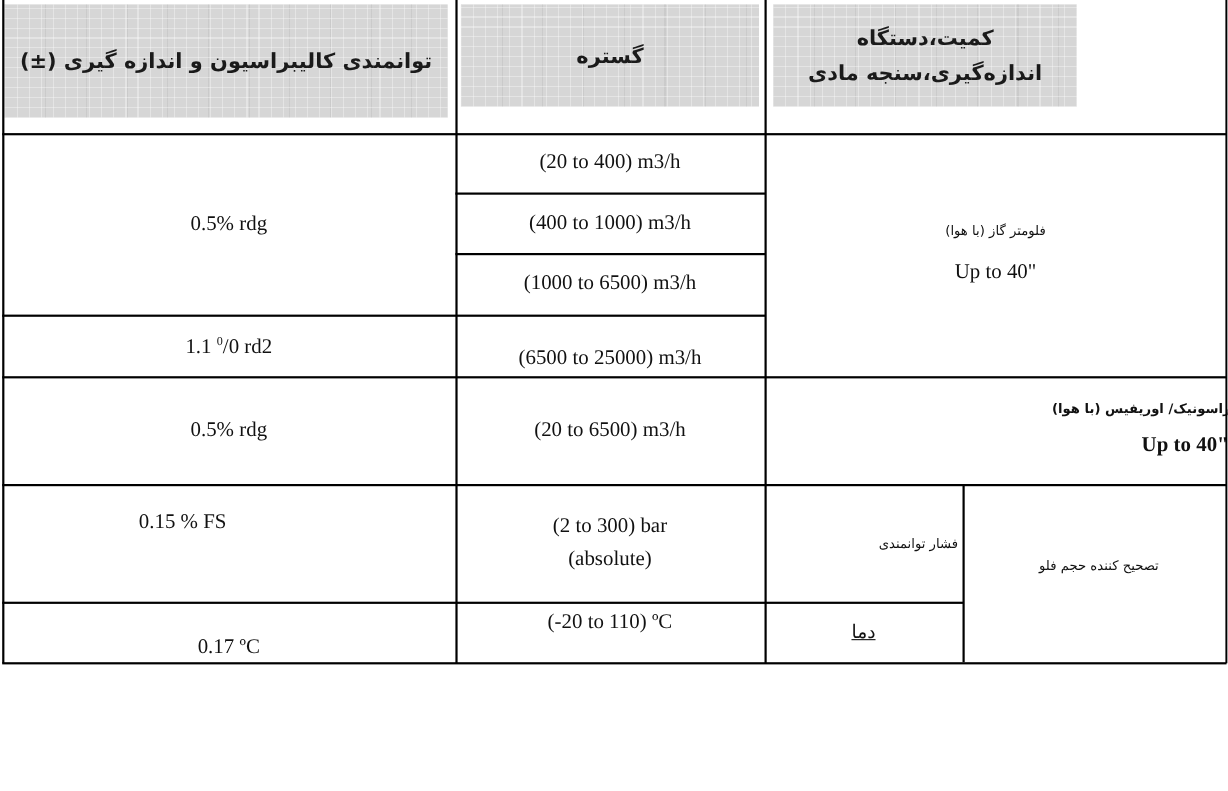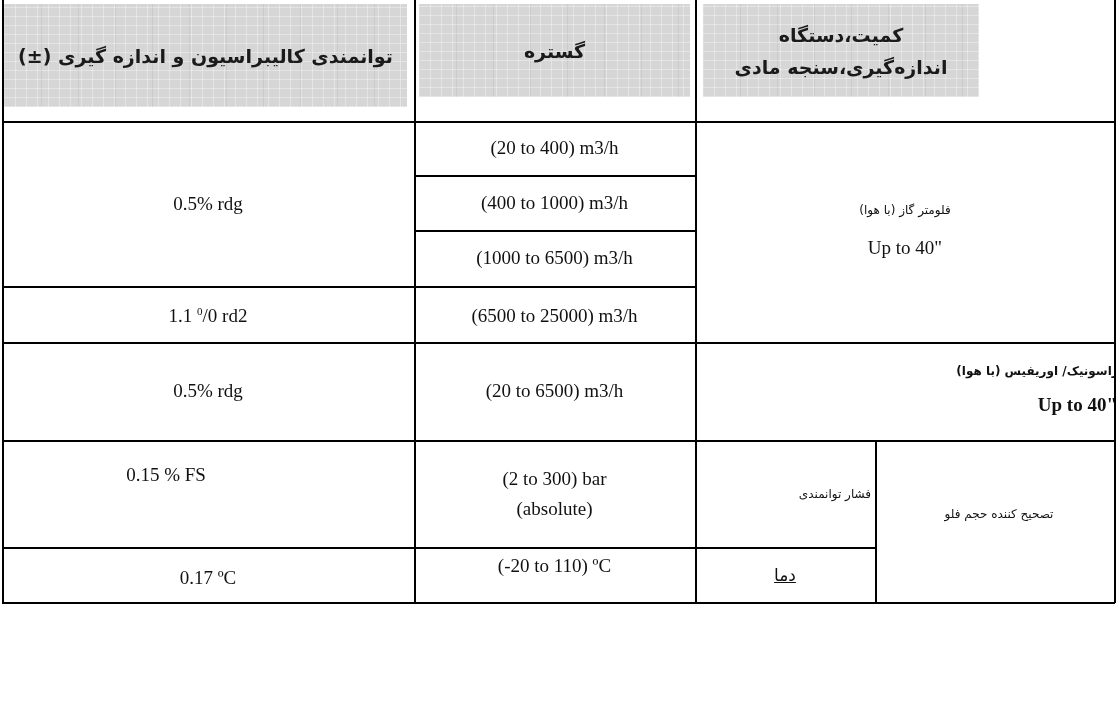--- a/index.html
+++ b/index.html
@@ -47,21 +47,21 @@
   </div>
   <div class="cell val" style="left:412px; top:175px; width:281px; height:55px;align-items:center;">
     <span>(400 to 1000) m3/h</span>
   </div>
   <div class="cell val" style="left:412px; top:230px; width:281px; height:56px;">
     <span>(1000 to 6500) m3/h</span>
   </div>
   <div class="cell val" style="left:0; top:286px; width:412px; height:56px;">
     <span>1.1 <sup>0</sup>/0 rd2</span>
   </div>
-  <div class="cell val" style="left:412px; top:288px; width:281px; height:56px;">
+  <div class="cell val" style="left:412px; top:298px; width:281px; height:56px;">
     <span>(6500 to 25000) m3/h</span>
   </div>
   <div class="cell" style="left:693px; top:121px; width:420px; height:221px;">
     <span class="fa" style="margin-bottom:18px;">فلومتر گاز (با هوا)</span>
     <span class="val">Up to 40"</span>
   </div>
 
   <div class="cell val" style="left:0; top:342px; width:412px; height:98px;">
     <span>0.5% rdg</span>
   </div>
@@ -76,21 +76,21 @@
   <div class="cell val" style="left:0; top:440px; width:328px; height:107px; justify-content:flex-start; padding-top:22px;">
     <span>0.15 % FS</span>
   </div>
   <div class="cell val" style="left:412px; top:440px; width:281px; height:107px;">
     <span style="margin-bottom:4px;">(2 to 300) bar</span>
     <span>(absolute)</span>
   </div>
   <div class="cell" style="left:693px; top:440px; width:180px; height:107px; align-items:flex-end; padding-right:4px;">
     <span class="fa">فشار توانمندی</span>
   </div>
-  <div class="cell val" style="left:0; top:547px; width:412px; height:55px; justify-content:center; padding-top:6px;">
+  <div class="cell val" style="left:0; top:547px; width:412px; height:55px; justify-content:flex-end; padding-top:6px;">
     <span>0.17 ºC</span>
   </div>
   <div class="cell val" style="left:412px; top:547px; width:281px; height:55px; justify-content:flex-start; padding-top:6px;">
     <span>(-20 to 110) ºC</span>
   </div>
   <div class="cell" style="left:693px; top:547px; width:180px; height:55px;">
     <span class="fa" style="font-size:17px;text-decoration:underline;">دما</span>
   </div>
   <div class="cell" style="left:873px; top:440px; width:240px; height:162px; padding:0 40px 14px 48px;">
     <span class="fa" style="line-height:34px;">تصحیح کننده حجم فلو</span>

